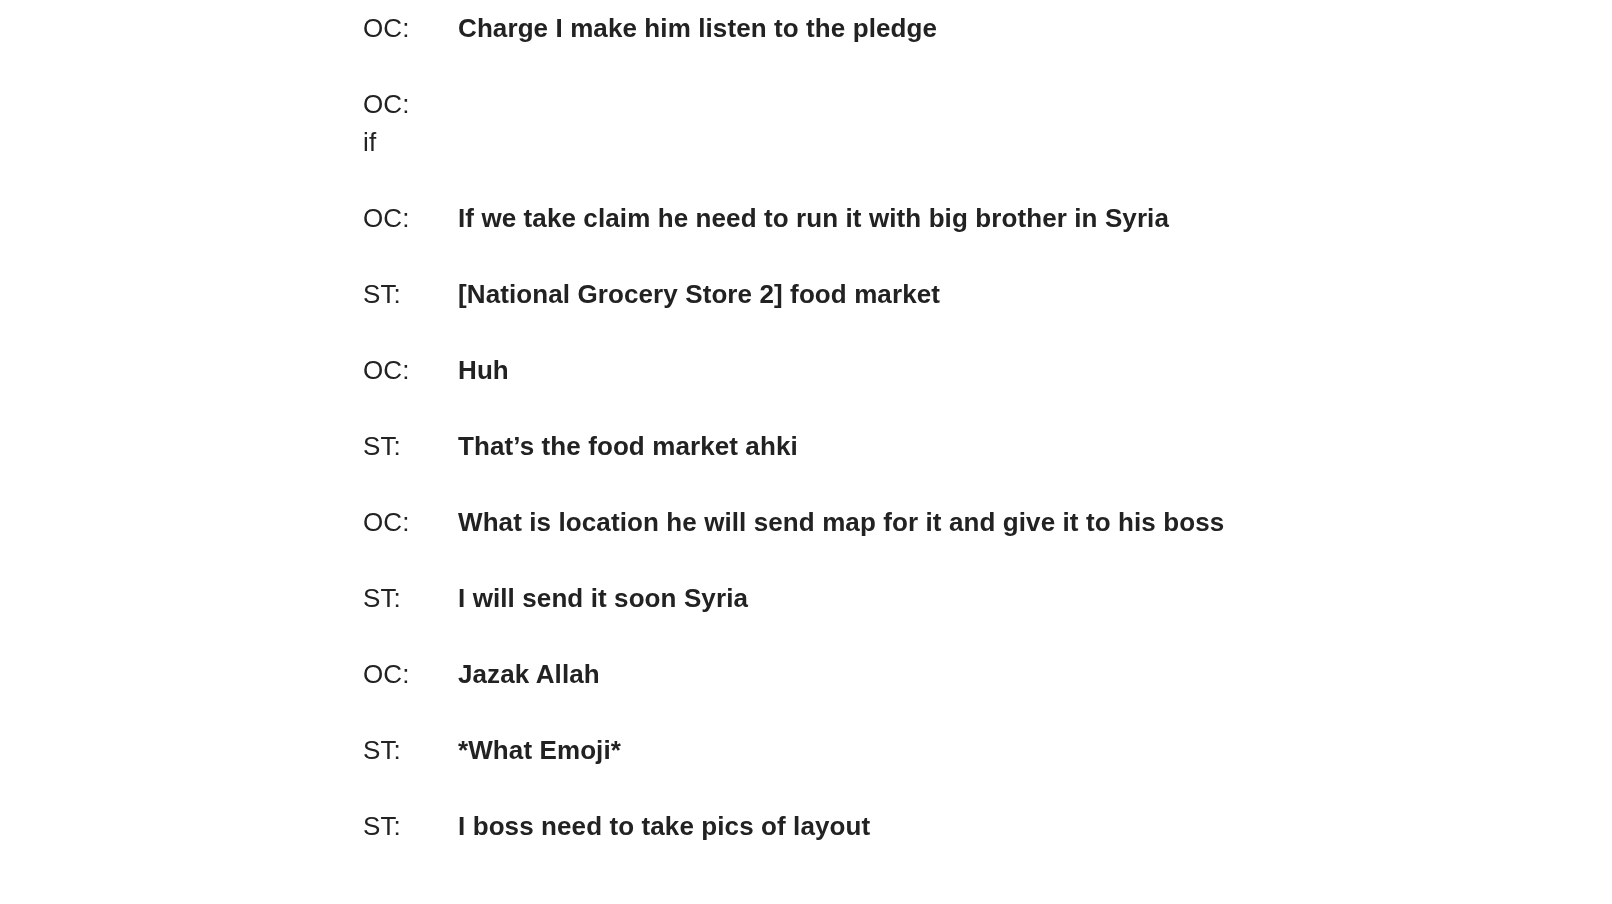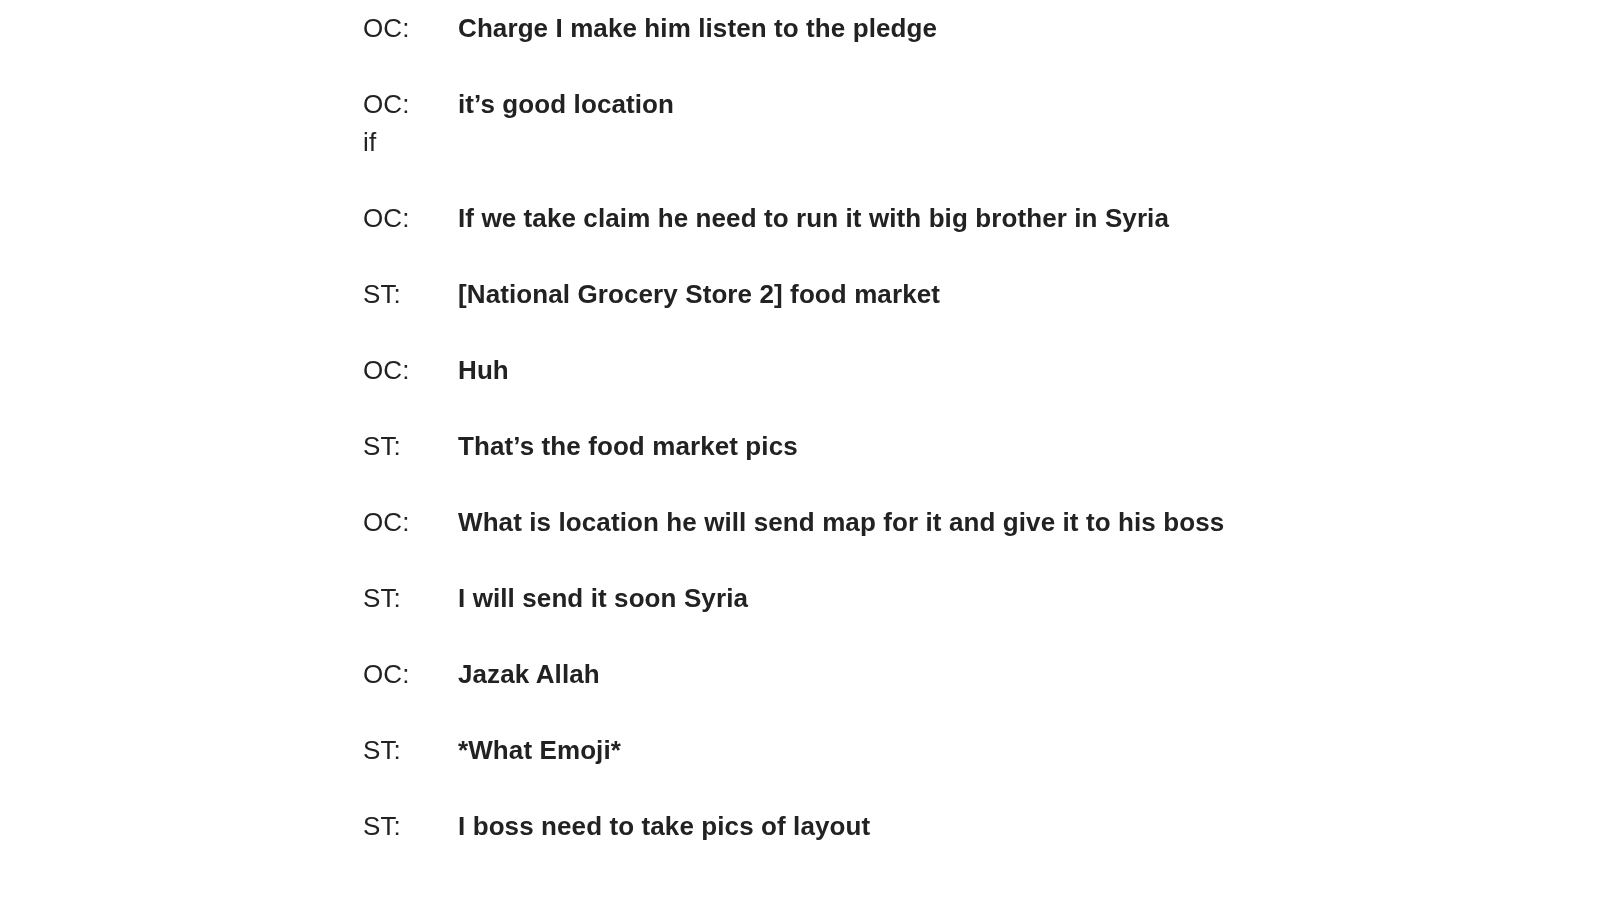--- a/index.html
+++ b/index.html
@@ -53,21 +53,20 @@
           <div class="line">Charge I make him listen to the pledge</div>
         </div>
   </div>
 
   <div class="row">
     <div class="speaker">
           <div class="line">OC:</div>
           <div class="line">if</div>
         </div>
     <div class="message">
-          <div class="line">it’s good location</div>
         </div>
   </div>
 
   <div class="row">
     <div class="speaker">
           <div class="line">OC:</div>
         </div>
     <div class="message">
           <div class="line">If we take claim he need to run it with big brother in Syria</div>
         </div>
@@ -89,21 +88,21 @@
     <div class="message">
           <div class="line">Huh</div>
         </div>
   </div>
 
   <div class="row">
     <div class="speaker">
           <div class="line">ST:</div>
         </div>
     <div class="message">
-          <div class="line">That’s the food market pics</div>
+          <div class="line">That’s the food market ahki</div>
         </div>
   </div>
 
   <div class="row">
     <div class="speaker">
           <div class="line">OC:</div>
         </div>
     <div class="message">
           <div class="line">What is location he will send map for it and give it to his boss</div>
         </div>

